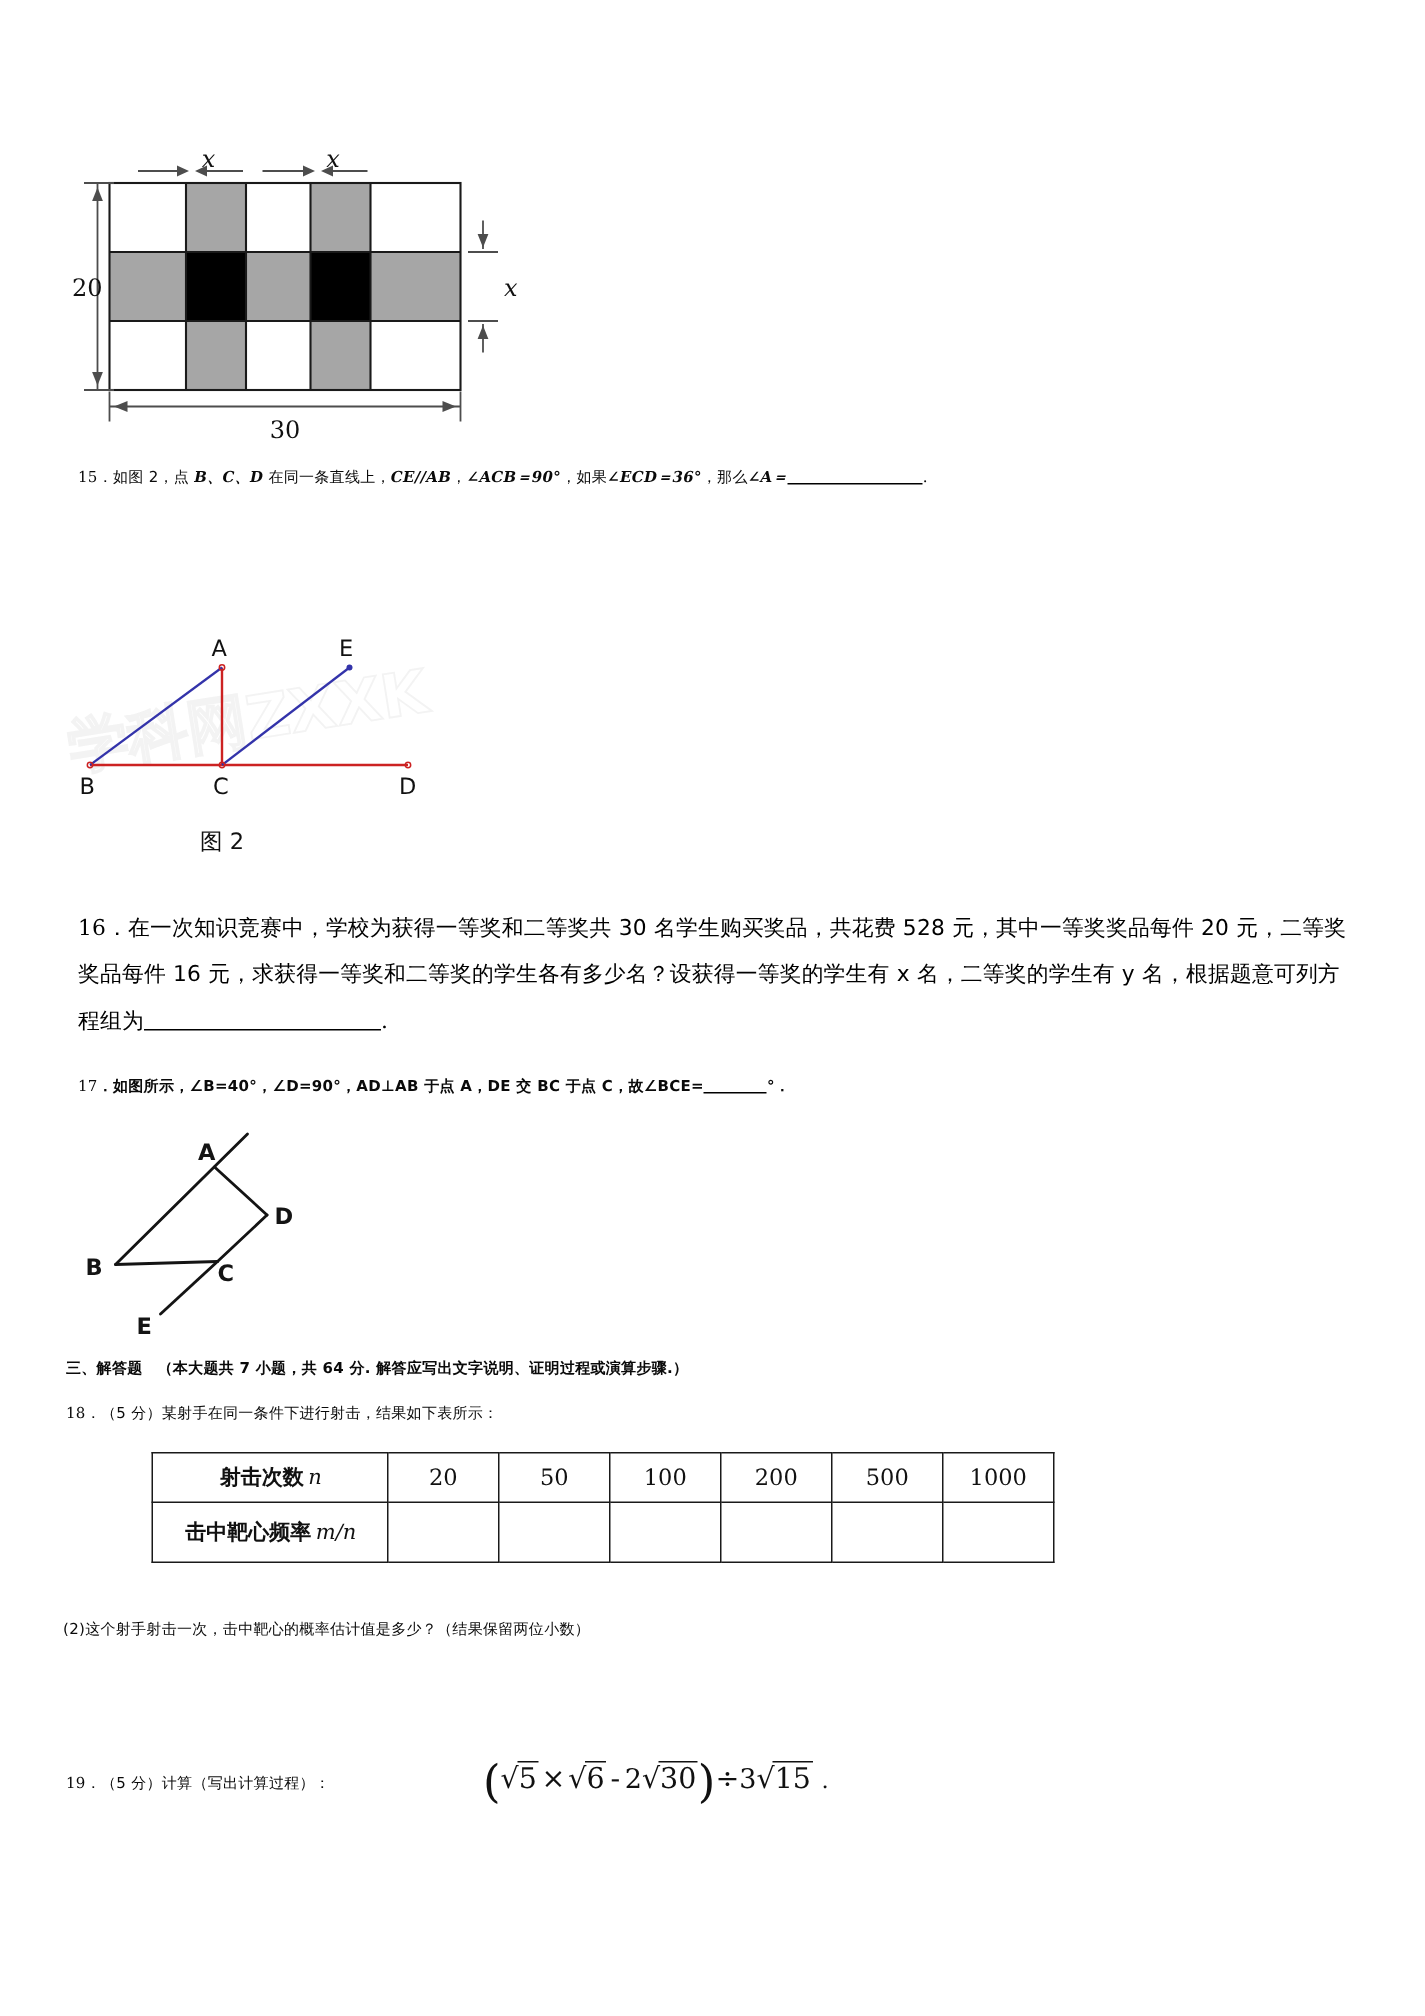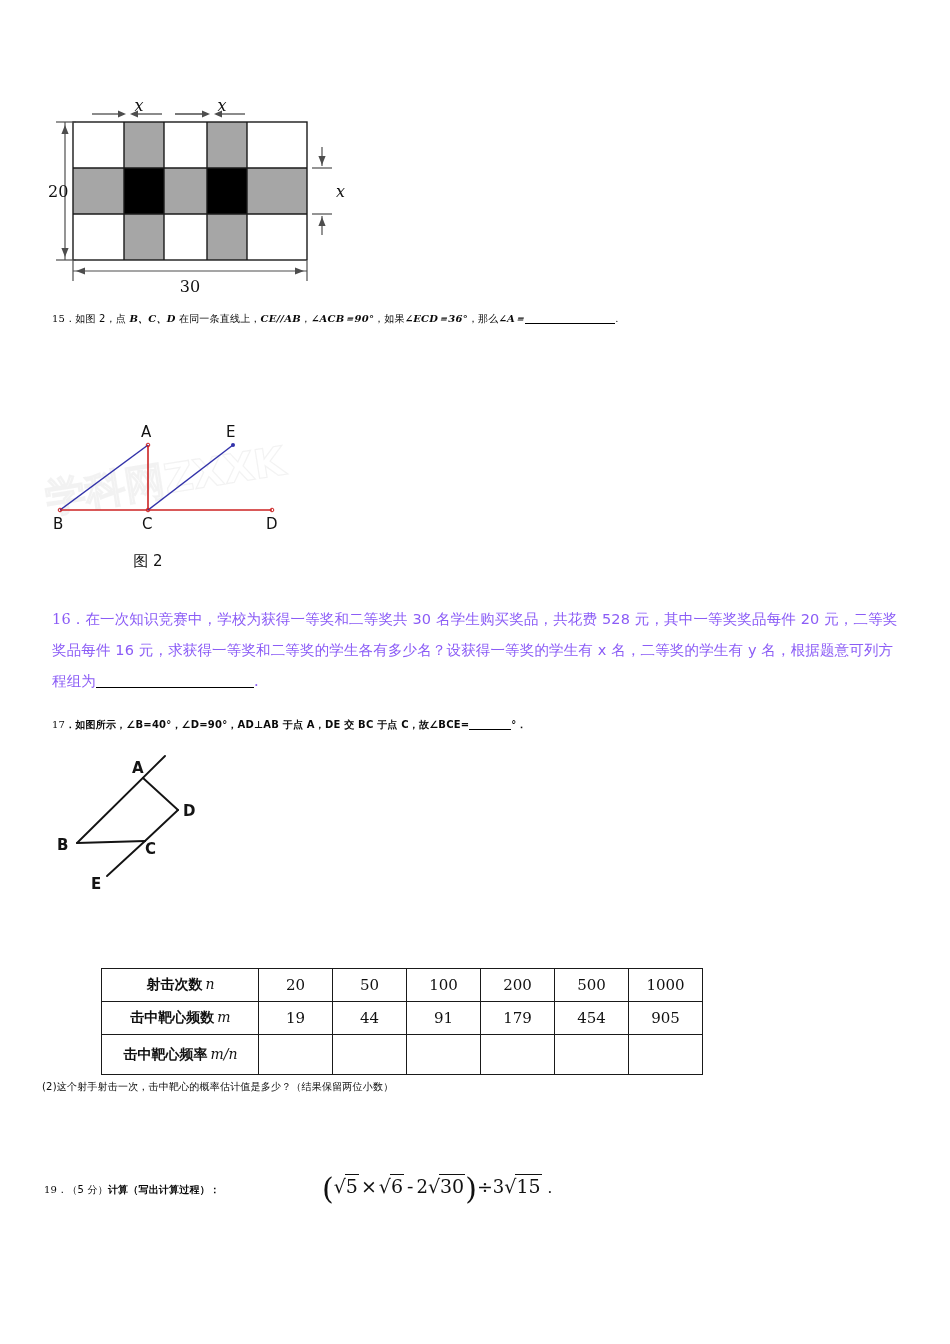--- a/index.html
+++ b/index.html
@@ -28,21 +28,21 @@
     font-size: 10px;
     line-height: 1.45;
     color: #0a0a0a;
     letter-spacing: 0.2px;
     white-space: nowrap;
   }
   .qwrap {
     position: absolute;
     font-size: 14.5px;
     line-height: 2.15;
-    color: #8b5cf6;
+    color: #000000;
     letter-spacing: 0.15px;
   }
   .num { font-family: "DejaVu Serif", "Liberation Serif", serif; }
   .ital { font-style: italic; font-family: "DejaVu Serif","Liberation Serif",serif; font-weight: bold;}
   .bolder { font-weight: bold; }
   .blank-line {
     display: inline-block;
     border-bottom: 1.3px solid #000;
     vertical-align: -2px;
   }
@@ -257,63 +257,58 @@
       <g font-family="DejaVu Sans, Liberation Sans, sans-serif" font-size="15" font-weight="bold" fill="#141414">
         <text x="87" y="23">A</text>
         <text x="138" y="66">D</text>
         <text x="12" y="100">B</text>
         <text x="100" y="104">C</text>
         <text x="46" y="139">E</text>
       </g>
     </svg>
   </div>
 
-
+  <div class="qline" style="left:44px; top:906px; font-weight:bold;">
+    <span>三、解答题</span><span style="padding-left:10px;">（本大题共 7 小题，共 64 分. 解答应写出文字说明、证明过程或演算步骤.）</span>
+  </div>
+
+  <div class="qline" style="left:44px; top:936px;">
+    <span class="num">18</span><span class="num">．</span><span>（5 分）</span><span>某射手在同一条件下进行射击，结果如下表所示：</span>
+  </div>
 
   <table id="shoot-table">
     <tbody>
       <tr>
         <td class="rowhdr">
           <span>射击次数</span><span class="hdr-var">n</span>
         </td>
         <td class="datacell">20</td>
         <td class="datacell">50</td>
         <td class="datacell">100</td>
         <td class="datacell">200</td>
         <td class="datacell">500</td>
         <td class="datacell">1000</td>
       </tr>
-      <tr>
-        <td class="rowhdr">
-          <span>击中靶心频数</span><span class="hdr-var">m</span>
-        </td>
-        <td class="datacell">19</td>
-        <td class="datacell">44</td>
-        <td class="datacell">91</td>
-        <td class="datacell">179</td>
-        <td class="datacell">454</td>
-        <td class="datacell">905</td>
-      </tr>
       <tr class="tall">
         <td class="rowhdr">
           <span>击中靶心频率</span><span class="hdr-var">m/n</span>
         </td>
         <td class="datacell"></td>
         <td class="datacell"></td>
         <td class="datacell"></td>
         <td class="datacell"></td>
         <td class="datacell"></td>
         <td class="datacell"></td>
       </tr>
     </tbody>
   </table>
 
   <div class="qline" style="left:42px; top:1080px; font-weight:normal;">(2)这个射手射击一次，击中靶心的概率估计值是多少？（结果保留两位小数）</div>
 
   <div class="qline" style="left:44px; top:1183px;">
-    <span class="num">19</span><span class="num">．</span><span>（5 分）</span><span style="font-weight:bold;text-align:center;">计算（写出计算过程）：</span>
+    <span class="num">19</span><span class="num">．</span><span>（5 分）</span><span style="font-weight:normal;text-align:center;">计算（写出计算过程）：</span>
   </div>
 
   <div class="mathexpr" style="left:322px; top:1171px;">
     <span class="paren">(</span><span class="rad"><span class="sign">√</span><span class="rand">5</span></span><span style="padding:0 2px;">×</span><span class="rad"><span class="sign">√</span><span class="rand">6</span></span><span style="padding:0 3px;">-</span><span class="coef">2</span><span class="rad"><span class="sign">√</span><span class="rand">30</span></span><span class="paren">)</span><span>÷</span><span class="coef">3</span><span class="rad"><span class="sign">√</span><span class="rand">15</span></span><span style="font-size:15px; padding-left:6px;">.</span>
   </div>
 
 </div>
 
 </body></html>

